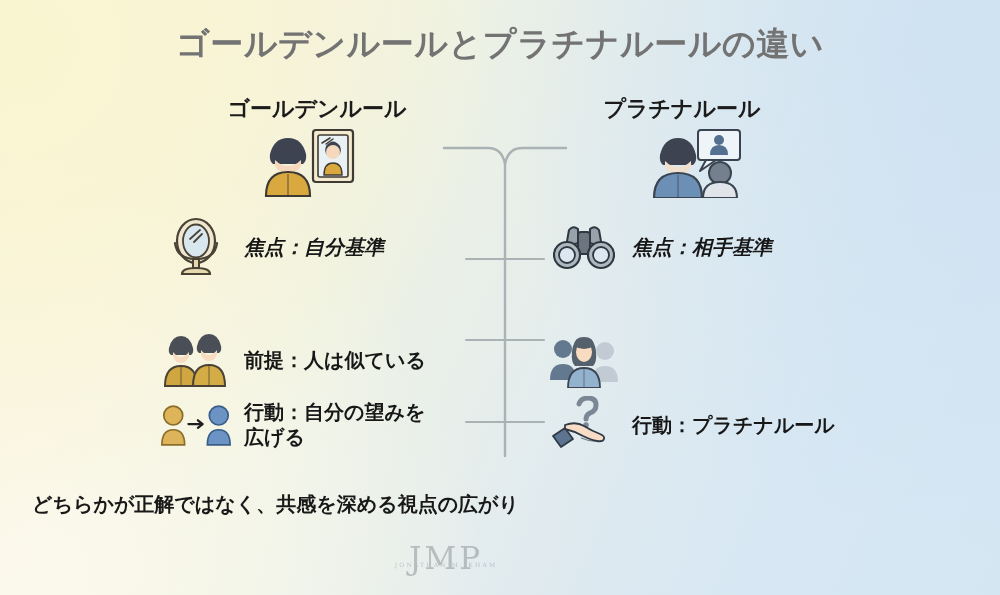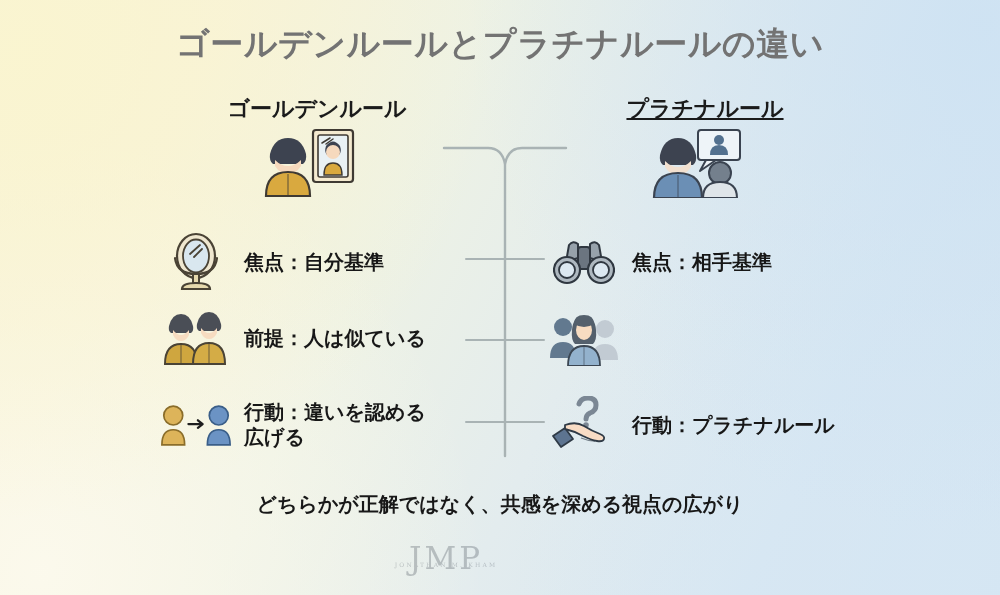--- a/index.html
+++ b/index.html
@@ -57,21 +57,21 @@
   .col-head {
     position: absolute;
     top: 94px;
     font-size: 22px;
     font-weight: 700;
     color: #1b1b1b;
     text-align: center;
     width: 300px;
   }
   .col-head.left  { left: 167px; }
-  .col-head.right { left: 555px; text-decoration: underline; }
+  .col-head.right { left: 532px; }
 
   
   .hero-icon {
     position: absolute;
     top: 126px;
   }
   .hero-icon.left  { left: 258px; }
   .hero-icon.right { left: 648px; }
 
   
@@ -108,34 +108,35 @@
     font-size: 20px;
     font-weight: 700;
     color: #171717;
     line-height: 1.25;
     white-space: pre-line;
   }
 
   .row.left  { left: 160px; width: 280px; }
   .row.right { left: 548px; width: 340px; text-align: right; }
 
-  .r1 { top: 227px; }
-  .r2 { top: 303px; }
+  .r1 { top: 212px; font-style: italic; }
+  .r2 { top: 325px; }
   .r3 { top: 390px; }
 
   
   .footer {
     position: absolute;
     top: 491px;
     left: 0;
     width: 1000px;
-    text-align: center;
+    text-align: left;
     font-size: 20px;
     font-weight: 700;
     color: #181818;
+    padding-left: 32px;
   }
 
   
   .watermark {
     position: absolute;
     left: 0;
     top: 543px;
     width: 892px;
     text-align: center;
     opacity: 0.26;
@@ -296,21 +297,21 @@
         <circle cx="14" cy="13" r="10" fill="#ddb45a" stroke="#8a6d2a" stroke-width="1.8"></circle>
         <path d="M2 44 q0 -16 12 -16 q12 0 12 16z" fill="#ddb45a" stroke="#8a6d2a" stroke-width="1.8"></path>
 
         <line x1="30" y1="22" x2="44" y2="22" stroke="#1e1e1e" stroke-width="2.4" stroke-linecap="round"></line>
         <path d="M40 18 l5 4 l-5 4" fill="none" stroke="#1e1e1e" stroke-width="2.4" stroke-linecap="round" stroke-linejoin="round"></path>
 
         <circle cx="62" cy="13" r="10" fill="#6b93c4" stroke="#3a5e88" stroke-width="1.8"></circle>
         <path d="M50 44 q0 -16 12 -16 q12 0 12 16z" fill="#6b93c4" stroke="#3a5e88" stroke-width="1.8"></path>
       </svg>
     </span>
-    <span class="row-label">行動：違いを認める
+    <span class="row-label">行動：自分の望みを
 広げる</span>
   </div>
 
   <div class="row right r3">
     <span class="icon-slot">
       <svg width="70" height="58" viewBox="0 0 70 58">
 
         <path d="M30 8 q2 -6 9 -6 q8 0 8 7 q0 6 -6 8 q-4 2 -4 6" fill="none" stroke="#7b8794" stroke-width="5" stroke-linecap="round"></path>
         <circle cx="37" cy="29" r="2.8" fill="#7b8794"></circle>
 

